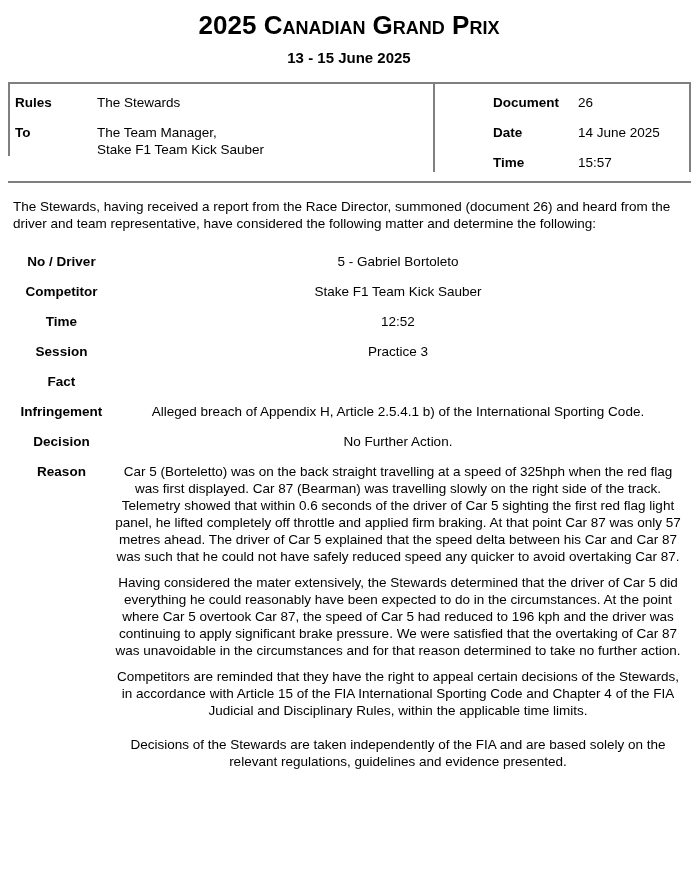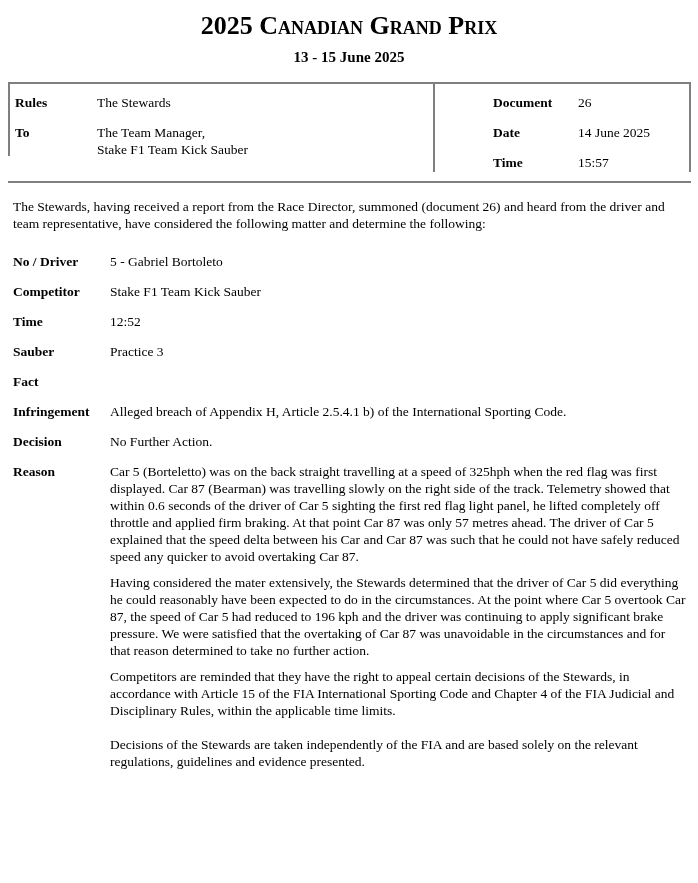--- a/index.html
+++ b/index.html
@@ -2,21 +2,21 @@
 <html><head>
 <meta charset="utf-8">
 <style>
   html, body { margin: 0; padding: 0; background: #ffffff; }
   .page {
     position: relative;
     width: 698px;
     height: 883px;
     background: #ffffff;
     color: #000000;
-    font-family: Liberation Serif, serif;
+    font-family: Liberation Sans, sans-serif;
     overflow: hidden;
     box-sizing: border-box;
   }
   
   .doc-header { text-align: center; padding-top: 11px; }
   .title {
     font-size: 26px;
     font-weight: bold;
     font-variant: small-caps;
     line-height: 1.15;
@@ -53,20 +53,21 @@
     font-size: 13.5px;
     line-height: 17.5px;
   }
   .details { margin: 20px 12px 0 13px; }
   .detail-row {
     display: grid;
     grid-template-columns: 97px 1fr;
     font-size: 13.5px;
     line-height: 17px;
     margin-bottom: 13px;
+    text-align: center;
   }
   .detail-label { font-weight: bold; }
   .reason-paragraphs p {
     margin: 0 0 9px 0;
     font-size: 13.5px;
     line-height: 17px;
   }
   .reason-paragraphs p.final { margin-top: 17px; }
 </style>
 </head>
@@ -124,21 +125,21 @@
     </div>
     <div class="detail-row">
       <div class="detail-label">Competitor</div>
       <div class="detail-value">Stake F1 Team Kick Sauber</div>
     </div>
     <div class="detail-row">
       <div class="detail-label">Time</div>
       <div class="detail-value">12:52</div>
     </div>
     <div class="detail-row">
-      <div class="detail-label">Sauber</div>
+      <div class="detail-label">Session</div>
       <div class="detail-value">Practice 3</div>
     </div>
     <div class="detail-row">
       <div class="detail-label">Fact</div>
     </div>
     <div class="detail-row">
       <div class="detail-label">Infringement</div>
       <div class="detail-value">Alleged breach of Appendix H, Article 2.5.4.1 b) of the International Sporting Code.</div>
     </div>
     <div class="detail-row">

